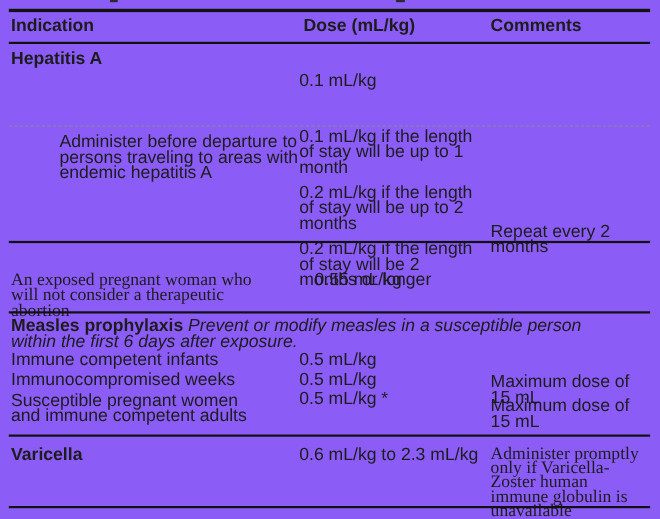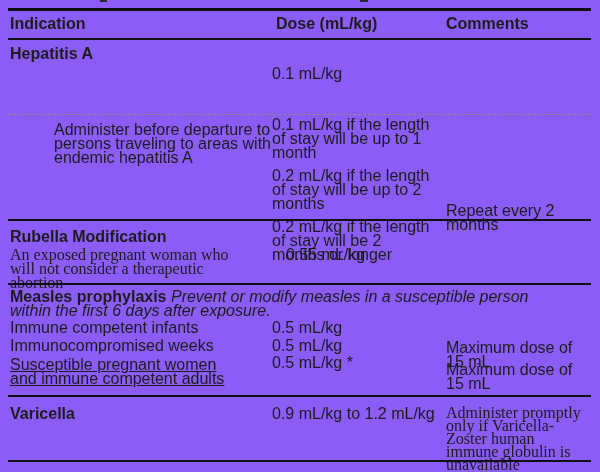--- a/index.html
+++ b/index.html
@@ -64,43 +64,42 @@
   <div class="abs" style="top:123px; left:10px; width:240px;margin-left:44px;">Administer before departure to persons traveling to areas with endemic hepatitis A</div>
   <div class="abs dose-group" style="top:118px; left:272px; width:166px;">
     <p>0.1 mL/kg if the length of stay will be up to 1 month</p>
     <p>0.2 mL/kg if the length of stay will be up to 2 months</p>
     <p>0.2 mL/kg if the length of stay will be 2 months or longer</p>
   </div>
   <div class="abs" style="top:204px; left:446px; width:146px;">Repeat every 2 months</div>
 
   <div class="rule" style="top:219px; height:2px;"></div>
 
-  <div class="abs bold" style="top:230px; left:10px;">Rubella Modification</div>
   <div class="abs" style="top:248px; left:10px; width:225px;font-family:Liberation Serif, serif;">An exposed pregnant woman who will not consider a therapeutic abortion</div>
   <div class="abs" style="top:248px; left:286px; width:166px;">0.55 mL/kg</div>
 
   <div class="rule" style="top:283px; height:2px;"></div>
 
   <div class="abs" style="top:290px; left:10px; width:556px;">
     <span class="bold">Measles prophylaxis</span>
     <span class="italic">Prevent or modify measles in a susceptible person within the first 6 days after exposure.</span>
   </div>
 
   <div class="abs" style="top:321px; left:10px; width:252px;">Immune competent infants</div>
   <div class="abs" style="top:321px; left:272px; width:166px;">0.5 mL/kg</div>
 
   <div class="abs" style="top:339px; left:10px; width:252px;">Immunocompromised weeks</div>
   <div class="abs" style="top:339px; left:272px; width:166px;">0.5 mL/kg</div>
   <div class="abs" style="top:341px; left:446px; width:146px;">Maximum dose of 15 mL</div>
 
-  <div class="abs" style="top:358px; left:10px; width:230px;text-decoration:underline;">Susceptible pregnant women and immune competent adults</div>
+  <div class="abs" style="top:358px; left:10px; width:230px;">Susceptible pregnant women and immune competent adults</div>
   <div class="abs" style="top:356px; left:272px; width:166px;">0.5 mL/kg *</div>
   <div class="abs" style="top:363px; left:446px; width:146px;">Maximum dose of 15 mL</div>
 
   <div class="rule" style="top:395px; height:2px;"></div>
 
   <div class="abs bold" style="top:407px; left:10px;">Varicella</div>
-  <div class="abs" style="top:407px; left:272px; width:170px;">0.9 mL/kg to 1.2 mL/kg</div>
+  <div class="abs" style="top:407px; left:272px; width:170px;">0.6 mL/kg to 2.3 mL/kg</div>
   <div class="abs vz-comment" style="top:406px; left:446px; width:136px;">Administer promptly only if Varicella-Zoster human immune globulin is unavailable</div>
 
   <div class="rule" style="top:460px; height:2px;"></div>
 
 </div>
 
 </body></html>

